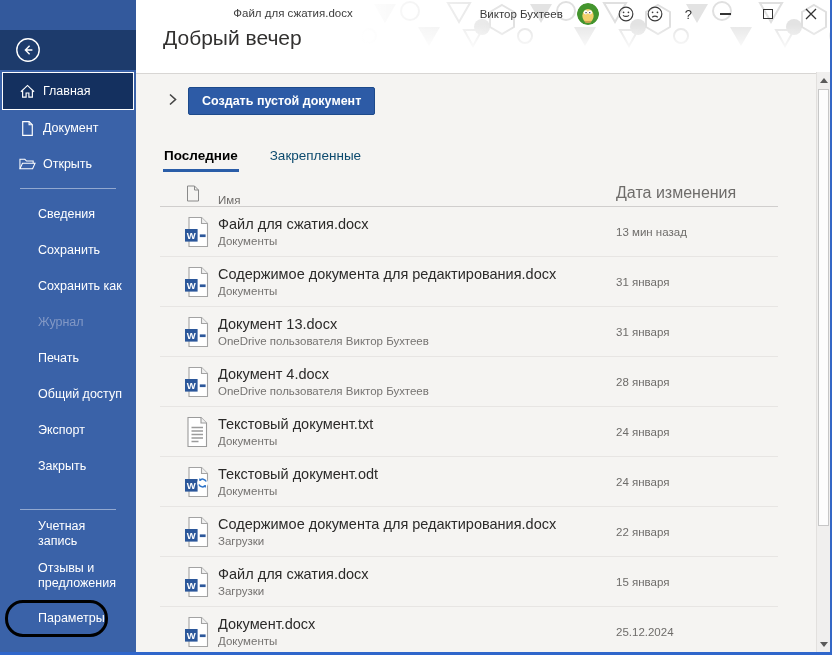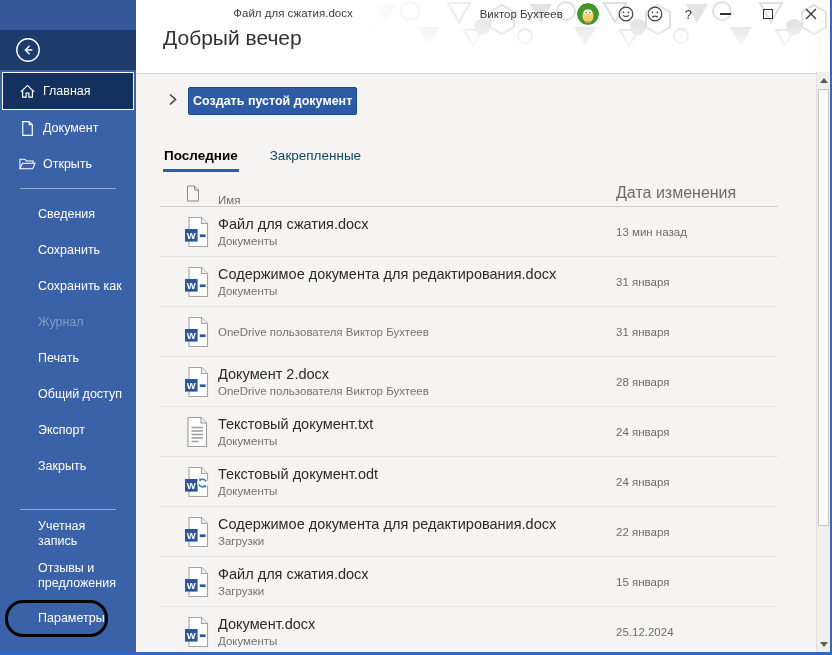--- a/index.html
+++ b/index.html
@@ -47,21 +47,21 @@
   .max-glyph { width:10px; height:10px; border:1.2px solid #333; display:block; }
   .ctl svg { width:12px; height:12px; }
 
   .greeting { position:absolute; left:35px; top:26px; font-size:21px; font-weight:400; color:#323130; z-index:2; }
   .band-divider { position:absolute; top:73px; left:0; right:0; height:1px; background:#d8d6d4; z-index:2; }
   .main-body { position:absolute; top:74px; left:0; right:0; bottom:0; background:#f5f4f2; z-index:1; }
 
   .create-row { position:absolute; top:13px; left:40px; display:flex; align-items:center; gap:9px; }
   .gallery-chevron { background:none; border:none; cursor:pointer; padding:0; display:flex; }
   .gallery-chevron svg { width:11px; height:13px; }
-  .create-btn { background:#2d5ba6; border:1px solid #1d4a8b; color:#fff; font-weight:bold; font-size:12.5px; padding:6px 4px; border-radius:2px; cursor:pointer; font-family:inherit;text-align:right; }
+  .create-btn { background:#2d5ba6; border:1px solid #1d4a8b; color:#fff; font-weight:bold; font-size:12.5px; padding:6px 13px; border-radius:2px; cursor:pointer; font-family:inherit;text-align:right; }
 
   .tabs { position:absolute; top:74px; left:35px; display:flex; gap:30px; }
   .tab { background:none; border:none; padding:0 1px 6px 1px; font-size:13.5px; color:#0c4a6e; cursor:pointer; font-family:inherit; border-bottom:3px solid transparent; }
   .tab.active { color:#000000; font-weight:bold; border-bottom-color:#2a5da8; }
 
   .file-list { position:absolute; top:106px; left:32px; right:52px; }
   .list-header { position:relative; height:27px; display:flex; align-items:center; border-bottom:1px solid #d0cecd; }
   .list-header .hdr-doc-icon { margin-left:26px; width:14px; height:17px; display:inline-flex; }
   .hdr-doc-icon svg { width:14px; height:17px; }
   .col-name { margin-left:18px; font-size:11.5px; color:#6e6c6a;margin-top:14px; }
@@ -334,36 +334,37 @@
     <span class="file-icon">
                 <svg viewBox="0 0 26 32">
                   <path d="M5 1.5h12.5l6 6V30.5H5z" fill="#fff" stroke="#a3a3a3" stroke-width="1.1"></path>
                   <path d="M17.5 1.5v6h6" fill="#f0f0f0" stroke="#a3a3a3" stroke-width="1.1"></path>
                   <rect x="1" y="13" width="12.6" height="12.6" fill="#2b579a"></rect>
                   <text x="7.3" y="23" text-anchor="middle" font-size="9.5" font-weight="bold" fill="#fff" font-family="sans-serif">W</text>
                   <rect x="15.8" y="18.4" width="5.8" height="2.7" fill="#2b579a"></rect>
                 </svg>
               </span>
     <div class="row-text">
+      <div class="row-name">Документ 13.docx</div>
       <div class="row-loc">OneDrive пользователя Виктор Бухтеев</div>
     </div>
     <div class="row-date">31 января</div>
   </div>
             <div class="row">
     <span class="file-icon">
                 <svg viewBox="0 0 26 32">
                   <path d="M5 1.5h12.5l6 6V30.5H5z" fill="#fff" stroke="#a3a3a3" stroke-width="1.1"></path>
                   <path d="M17.5 1.5v6h6" fill="#f0f0f0" stroke="#a3a3a3" stroke-width="1.1"></path>
                   <rect x="1" y="13" width="12.6" height="12.6" fill="#2b579a"></rect>
                   <text x="7.3" y="23" text-anchor="middle" font-size="9.5" font-weight="bold" fill="#fff" font-family="sans-serif">W</text>
                   <rect x="15.8" y="18.4" width="5.8" height="2.7" fill="#2b579a"></rect>
                 </svg>
               </span>
     <div class="row-text">
-      <div class="row-name">Документ 2.docx</div>
+      <div class="row-name">Документ 4.docx</div>
       <div class="row-loc">OneDrive пользователя Виктор Бухтеев</div>
     </div>
     <div class="row-date">28 января</div>
   </div>
             <div class="row">
     <span class="file-icon">
                 <svg viewBox="0 0 26 32">
                   <path d="M4 1.5h13l5.5 5.5v23.5H4z" fill="#fff" stroke="#9b9b9b" stroke-width="1.1"></path>
                   <path d="M17 1.5V7h5.5" fill="#f0f0f0" stroke="#9b9b9b" stroke-width="1.1"></path>
                   <g stroke="#9b9b9b" stroke-width="1.4">

